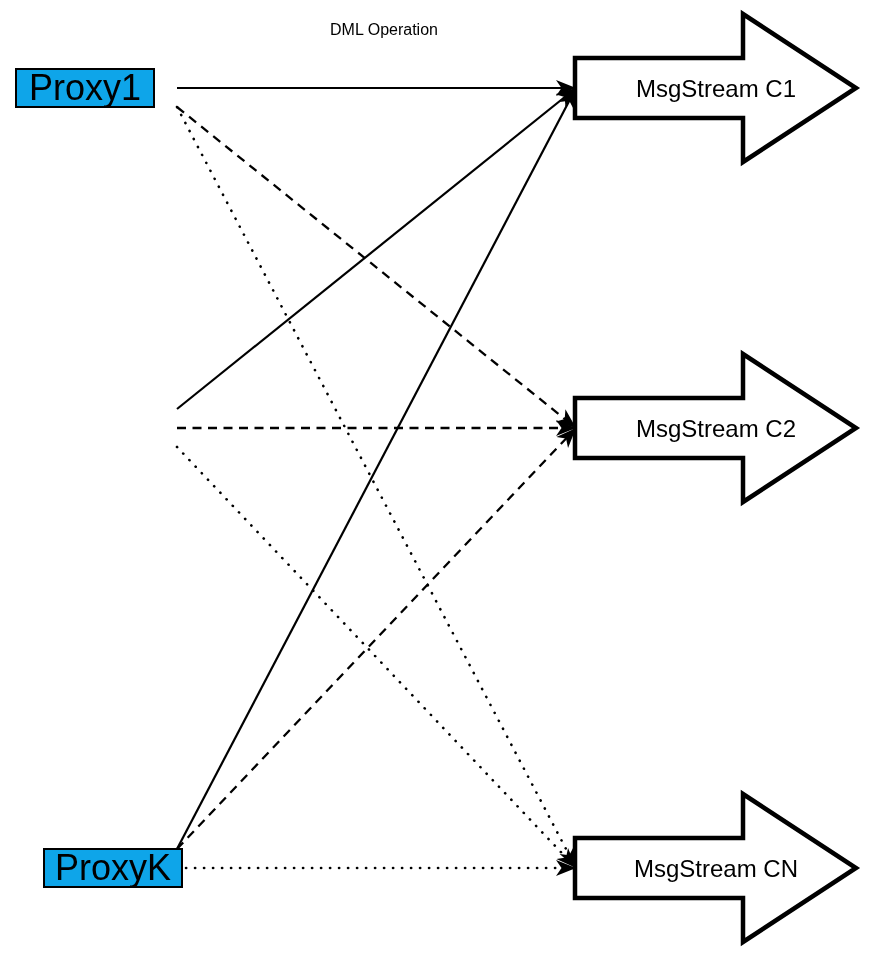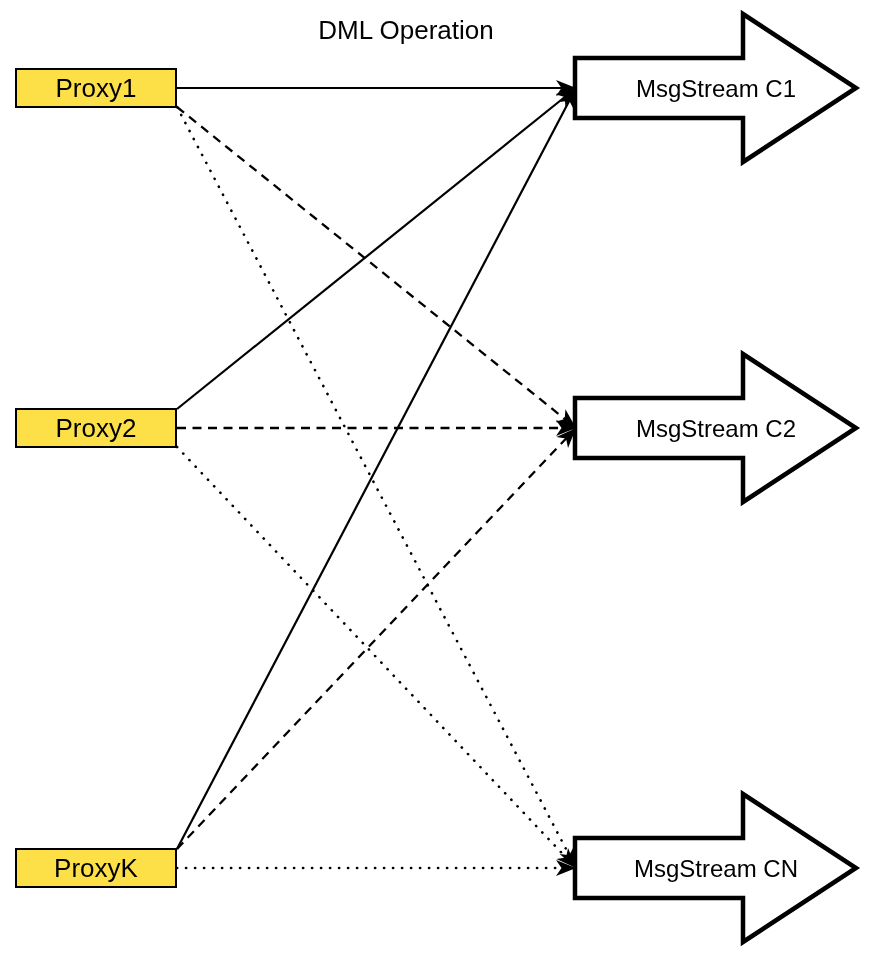--- a/index.html
+++ b/index.html
@@ -35,41 +35,41 @@
   .conn {
     fill: none;
     stroke: #000000;
   }
   .conn-solid   { stroke-width: 2.2; }
   .conn-dashed  { stroke-width: 2.3; stroke-dasharray: 9 6.5; }
   .conn-dotted  { stroke-width: 2.6; stroke-dasharray: 0.2 8.8; stroke-linecap: round; }
   .proxy-box {
     position: absolute;
     left: 15px;
-    width: 162px;
+    width: 140px;
     height: 40px;
     box-sizing: border-box;
-    background: #fde047;
+    background: #0ea5e9;
     border: 2.3px solid #000000;
     display: flex;
     align-items: center;
     justify-content: center;
-    font-size: 26px;
+    font-size: 36px;
     color: #000000;
   }
   .proxy-box.p1 { top: 68px; }
   .proxy-box.p2 { top: 408px; }
-  .proxy-box.pk { top: 848px; }
+  .proxy-box.pk { top: 848px; margin-left: 28px; }
   .dml-label {
     position: absolute;
-    left: 406px;
+    left: 384px;
     top: 16px;
     transform: translateX(-50%);
     text-align: center;
-    font-size: 26px;
+    font-size: 16px;
     line-height: 28px;
     color: #000000;
     white-space: nowrap;
   }
 </style>
 </head>
 <body>
 
 <div class="canvas">
 
@@ -104,23 +104,20 @@
         <line x1="177" y1="447" x2="576" y2="868" class="conn conn-dotted" marker-end="url(#arrowhead)"></line>
         <line x1="177" y1="849" x2="576" y2="88" class="conn conn-solid" marker-end="url(#arrowhead)"></line>
         <line x1="177" y1="849" x2="576" y2="428" class="conn conn-dashed" marker-end="url(#arrowhead)"></line>
         <line x1="177" y1="868" x2="576" y2="868" class="conn conn-dotted" marker-end="url(#arrowhead)"></line>
       </g>
   </svg>
 
   <div class="proxy-box p1">
     <span>Proxy1</span>
   </div>
-  <div class="proxy-box p2">
-    <span>Proxy2</span>
-  </div>
   <div class="proxy-box pk">
     <span>ProxyK</span>
   </div>
 
   <div class="dml-label">
     <div>DML Operation</div>
   </div>
 
 </div>
 

